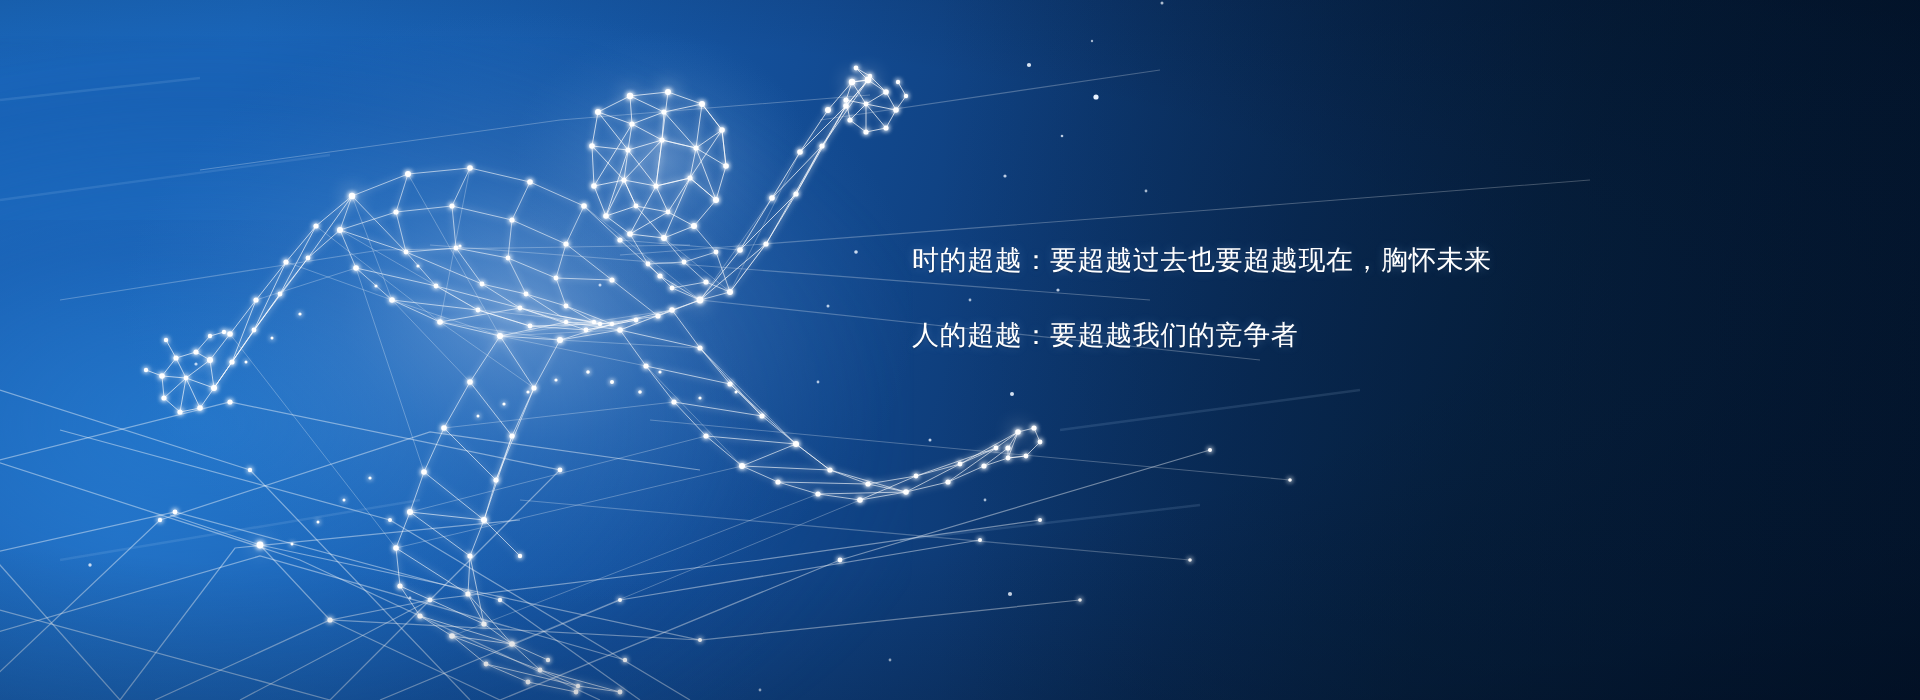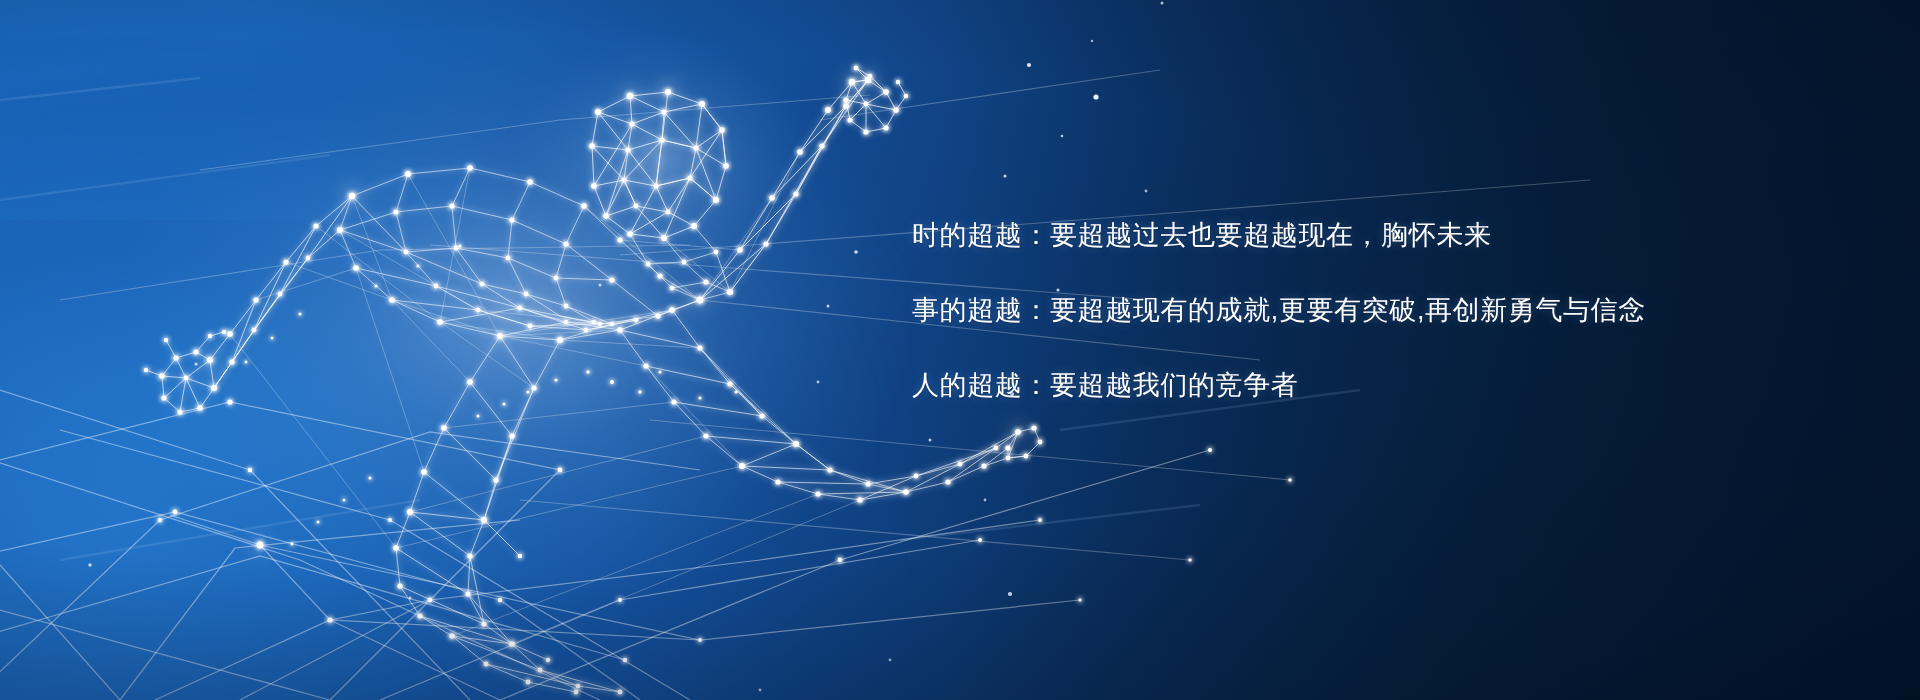--- a/index.html
+++ b/index.html
@@ -82,21 +82,21 @@
     position: absolute;
     inset: 0;
     width: 1920px;
     height: 700px;
   }
 
   
   #text-block {
     position: absolute;
     left: 912px;
-    top: 222px;
+    top: 247px;
     width: 960px;
   }
   .line {
     color: #ffffff;
     font-size: 27px;
     line-height: 1;
     letter-spacing: 0.6px;
     white-space: nowrap;
     text-shadow: 0 0 10px rgba(150,200,255,0.30),
                  0 1px 2px rgba(0,20,50,0.55);
@@ -591,17 +591,16 @@
       <circle cx="1018" cy="432" r="8" opacity="0.26" filter="url(#bigGlow)"></circle>
       <circle cx="512" cy="644" r="7" opacity="0.22" filter="url(#bigGlow)"></circle>
       <circle cx="260" cy="545" r="8" opacity="0.24" filter="url(#bigGlow)"></circle>
     </g>
   </svg>
 
   <div class="bg-vignette"></div>
 
   <div id="text-block">
     <div class="line">时的超越：要超越过去也要超越现在，胸怀未来</div>
-    <div class="line">事的超越：要超越现有的成就,更要有突破,再创新勇气与信念</div>
     <div class="line">人的超越：要超越我们的竞争者</div>
   </div>
 
 </div>
 
 </body></html>

